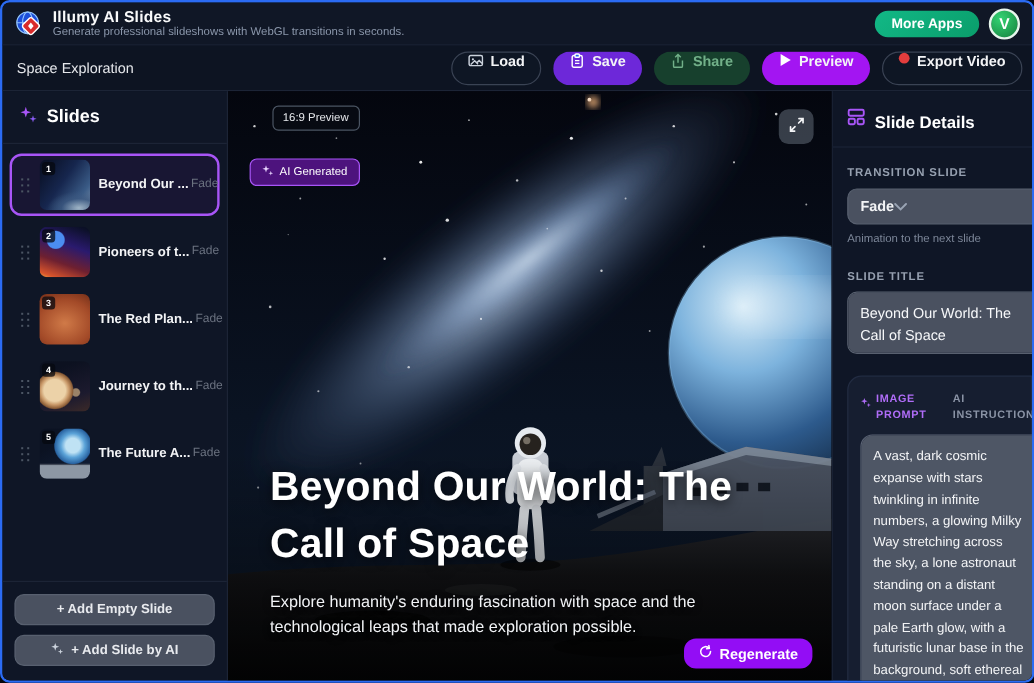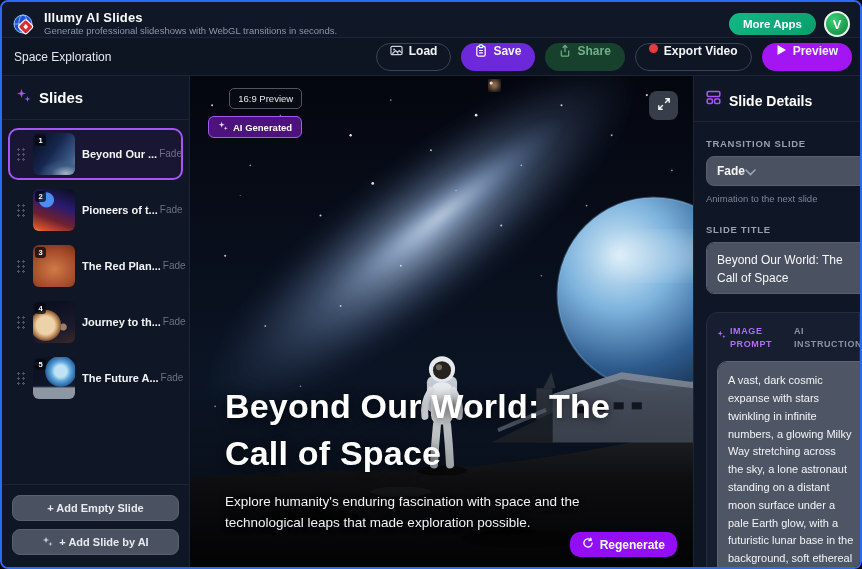--- a/index.html
+++ b/index.html
@@ -5,21 +5,21 @@
   * { margin:0; padding:0; box-sizing:border-box; }
   html,body { width:862px; height:569px; background:#05070d; font-family:"Liberation Sans","DejaVu Sans",sans-serif; }
   .window {
     position:absolute; inset:0; width:862px; height:569px;
     border:2px solid #2b6bf3; border-radius:8px; overflow:hidden;
     background:#0d1422; display:flex; flex-direction:column; color:#e5e7eb;
   }
   
   .app-header {
     height:36px; flex:0 0 36px; background:#101726; border-bottom:1px solid #1c2436;
-    display:flex; align-items:flex-end; padding:0 10px; gap:8px;
+    display:flex; align-items:center; padding:0 10px; gap:8px;
   }
   .logo { width:24px; height:24px; flex:0 0 24px; }
   .app-titles { display:flex; flex-direction:column; justify-content:center; line-height:1.15; }
   .app-title { font-size:13px; font-weight:bold; color:#f9fafb; letter-spacing:.2px; }
   .app-subtitle { font-size:9.5px; color:#8b97ab; }
   .header-right { margin-left:auto; display:flex; align-items:center; gap:8px; }
   .more-apps-btn {
     background:linear-gradient(135deg,#12b886,#0a9e6b); color:#fff; font-size:11.5px; font-weight:bold;
     border:none; border-radius:14px; padding:5px 14px; cursor:pointer;
   }
@@ -105,22 +105,22 @@
   }
   
   .preview { flex:1; position:relative; overflow:hidden; background:#05070f; }
   .scene { position:absolute; inset:0; width:100%; height:100%; }
   .badge-col { position:absolute; top:12px; left:18px; display:flex; flex-direction:column; gap:7px; align-items:flex-end; }
   .ratio-badge {
     font-size:9.5px; color:#e5e7eb; background:rgba(8,12,20,.72); border:1px solid #4b5563;
     border-radius:5px; padding:4px 8px;
   }
   .ai-badge {
-    font-size:9.5px; font-weight:bold; color:#fff; background:rgba(88,20,140,.88); border:1px solid #a855f7;
-    border-radius:6px; padding:4px 9px; display:flex; align-items:center; gap:5px; cursor:default;
+    font-size:9.5px; font-weight:normal; color:#fff; background:rgba(88,20,140,.88); border:1px solid #a855f7;
+    border-radius:6px; padding:4px 9px; display:flex; align-items:center; gap:5px; cursor:default;margin-top:16px;
   }
   .expand-btn {
     position:absolute; top:15px; right:15px; width:29px; height:29px; border-radius:8px;
     background:rgba(118,128,142,.45); border:none; cursor:pointer; display:flex; align-items:center; justify-content:center;
   }
   .slide-copy { position:absolute; left:35px; bottom:33px; right:20px; }
   .big-title {
     font-size:34px; font-weight:bold; color:#fff; line-height:1.38; max-width:410px;
     text-shadow:0 2px 10px rgba(0,0,0,.65); margin-bottom:14px; letter-spacing:.2px;
   }
@@ -220,31 +220,31 @@
       </button>
       <button class="tbtn tbtn-share">
         <span>
           <svg width="12" height="13" viewBox="0 0 12 14" fill="none" stroke="#72b089" stroke-width="1.3">
             <path d="M2 7 v5 a1 1 0 0 0 1 1 h6 a1 1 0 0 0 1-1 v-5"></path>
             <path d="M6 9 V1.5 M3.5 4 L6 1.5 L8.5 4"></path>
           </svg>
         </span>
         <span>Share</span>
       </button>
+      <button class="tbtn tbtn-preview">
+        <span>
+          <svg width="11" height="12" viewBox="0 0 11 12">
+              <polygon points="1.5,1 10,6 1.5,11" fill="#fff"></polygon>
+            </svg>
+        </span>
+        <span>Preview</span>
+      </button>
       <button class="tbtn tbtn-outline">
         <span class="rec-dot"></span>
         <span>Export Video</span>
-      </button>
-      <button class="tbtn tbtn-preview">
-        <span>
-          <svg width="11" height="12" viewBox="0 0 11 12">
-              <polygon points="1.5,1 10,6 1.5,11" fill="#fff"></polygon>
-            </svg>
-        </span>
-        <span>Preview</span>
       </button>
     </div>
   </div>
 
   <div class="main">
 
     <aside class="sidebar">
       <div class="sidebar-header">
         <span>
           <svg width="15" height="15" viewBox="0 0 15 15">

